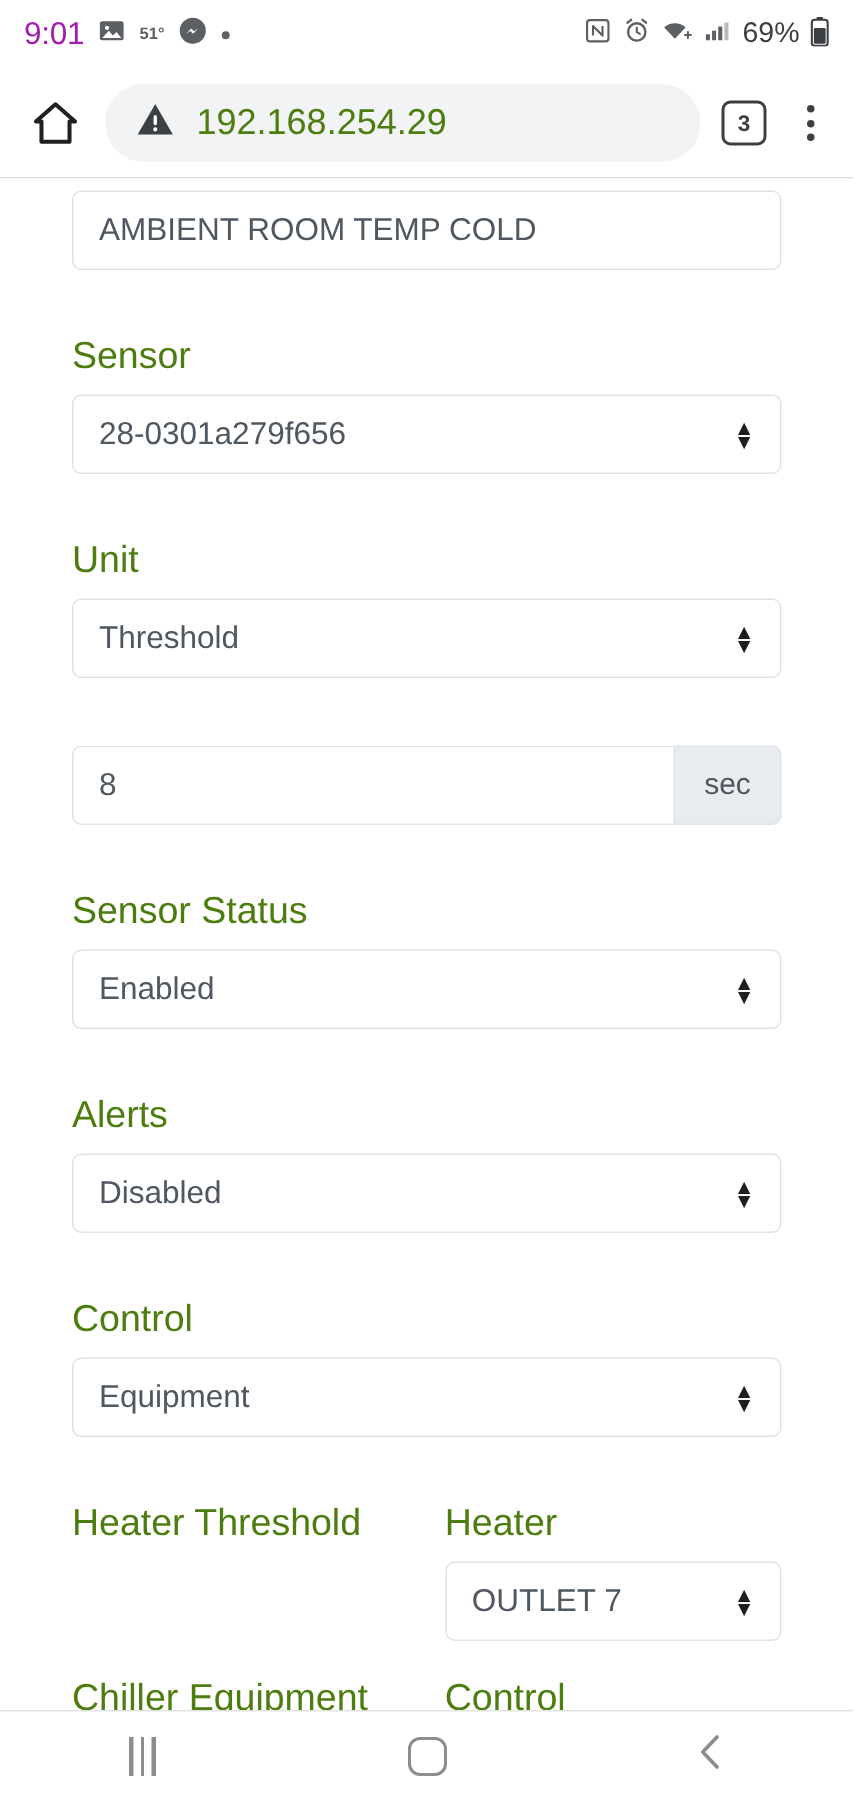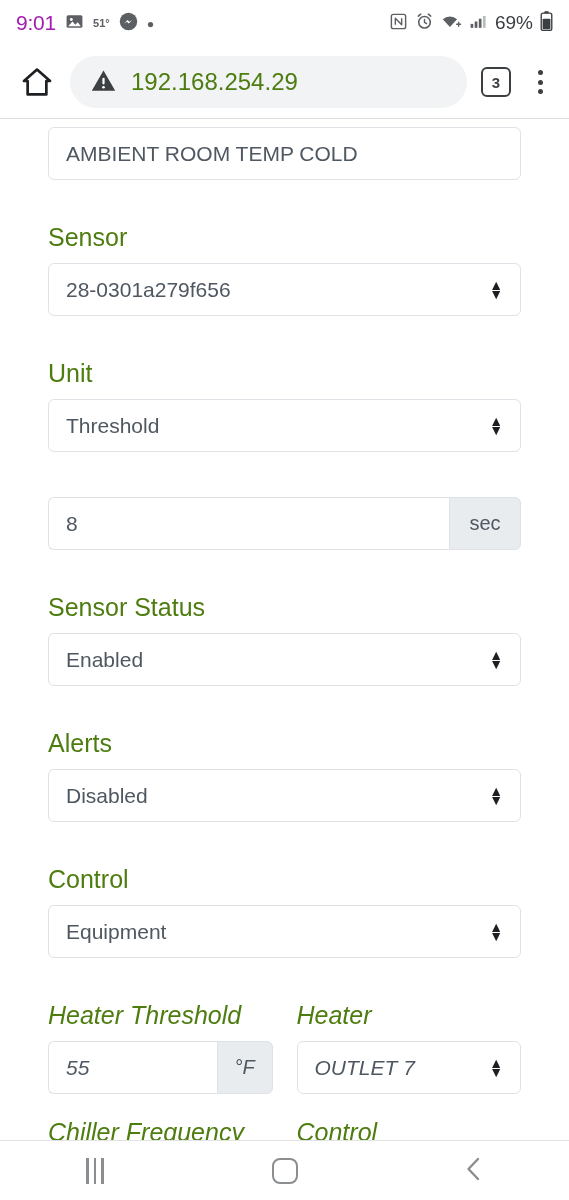--- a/index.html
+++ b/index.html
@@ -123,21 +123,21 @@
     min-width: 72px;
     border: 1px solid #dfe2e6;
     border-radius: 0 6px 6px 0;
     background: #e9ecef;
     display: flex; align-items: center; justify-content: center;
     font-size: 20px;
     color: #4f5761;
     padding: 0 16px;
   }
 
-  .row2 { display: flex; gap: 24px; font-style: italic; }
+  .row2 { display: flex; gap: 24px; }
   .row2 > .col { flex: 1; min-width: 0; }
   .row2 .ig-addon { min-width: 56px; padding: 0 14px; }
 
   
   .sp-lg { height: 45px; }
   .sp-md { height: 26px; }
 
   
   .clipped-input {
     width: 100%;
@@ -325,41 +325,37 @@
             <span>▲</span>
             <span>▼</span>
           </span>
       </div>
     </div>
 
     <div class="sp-lg"></div>
     <div class="row2">
       <div class="col">
         <div class="field-label">Heater Threshold</div>
-        <div class="input-group">
-          <div class="ig-field">55</div>
-          <div class="ig-addon">°F</div>
-        </div>
       </div>
       <div class="col">
         <div class="field-label">Heater</div>
         <div class="ctl select">
           <span>OUTLET 7</span>
           <span class="sel-caret">
               <span>▲</span>
               <span>▼</span>
             </span>
         </div>
       </div>
     </div>
 
     <div class="sp-md"></div>
     <div class="row2">
       <div class="col">
-        <div class="field-label">Chiller Frequency</div>
+        <div class="field-label">Chiller Equipment</div>
 
       </div>
       <div class="col">
         <div class="field-label">Control</div>
 
       </div>
     </div>
 
   </div>
 </div>

